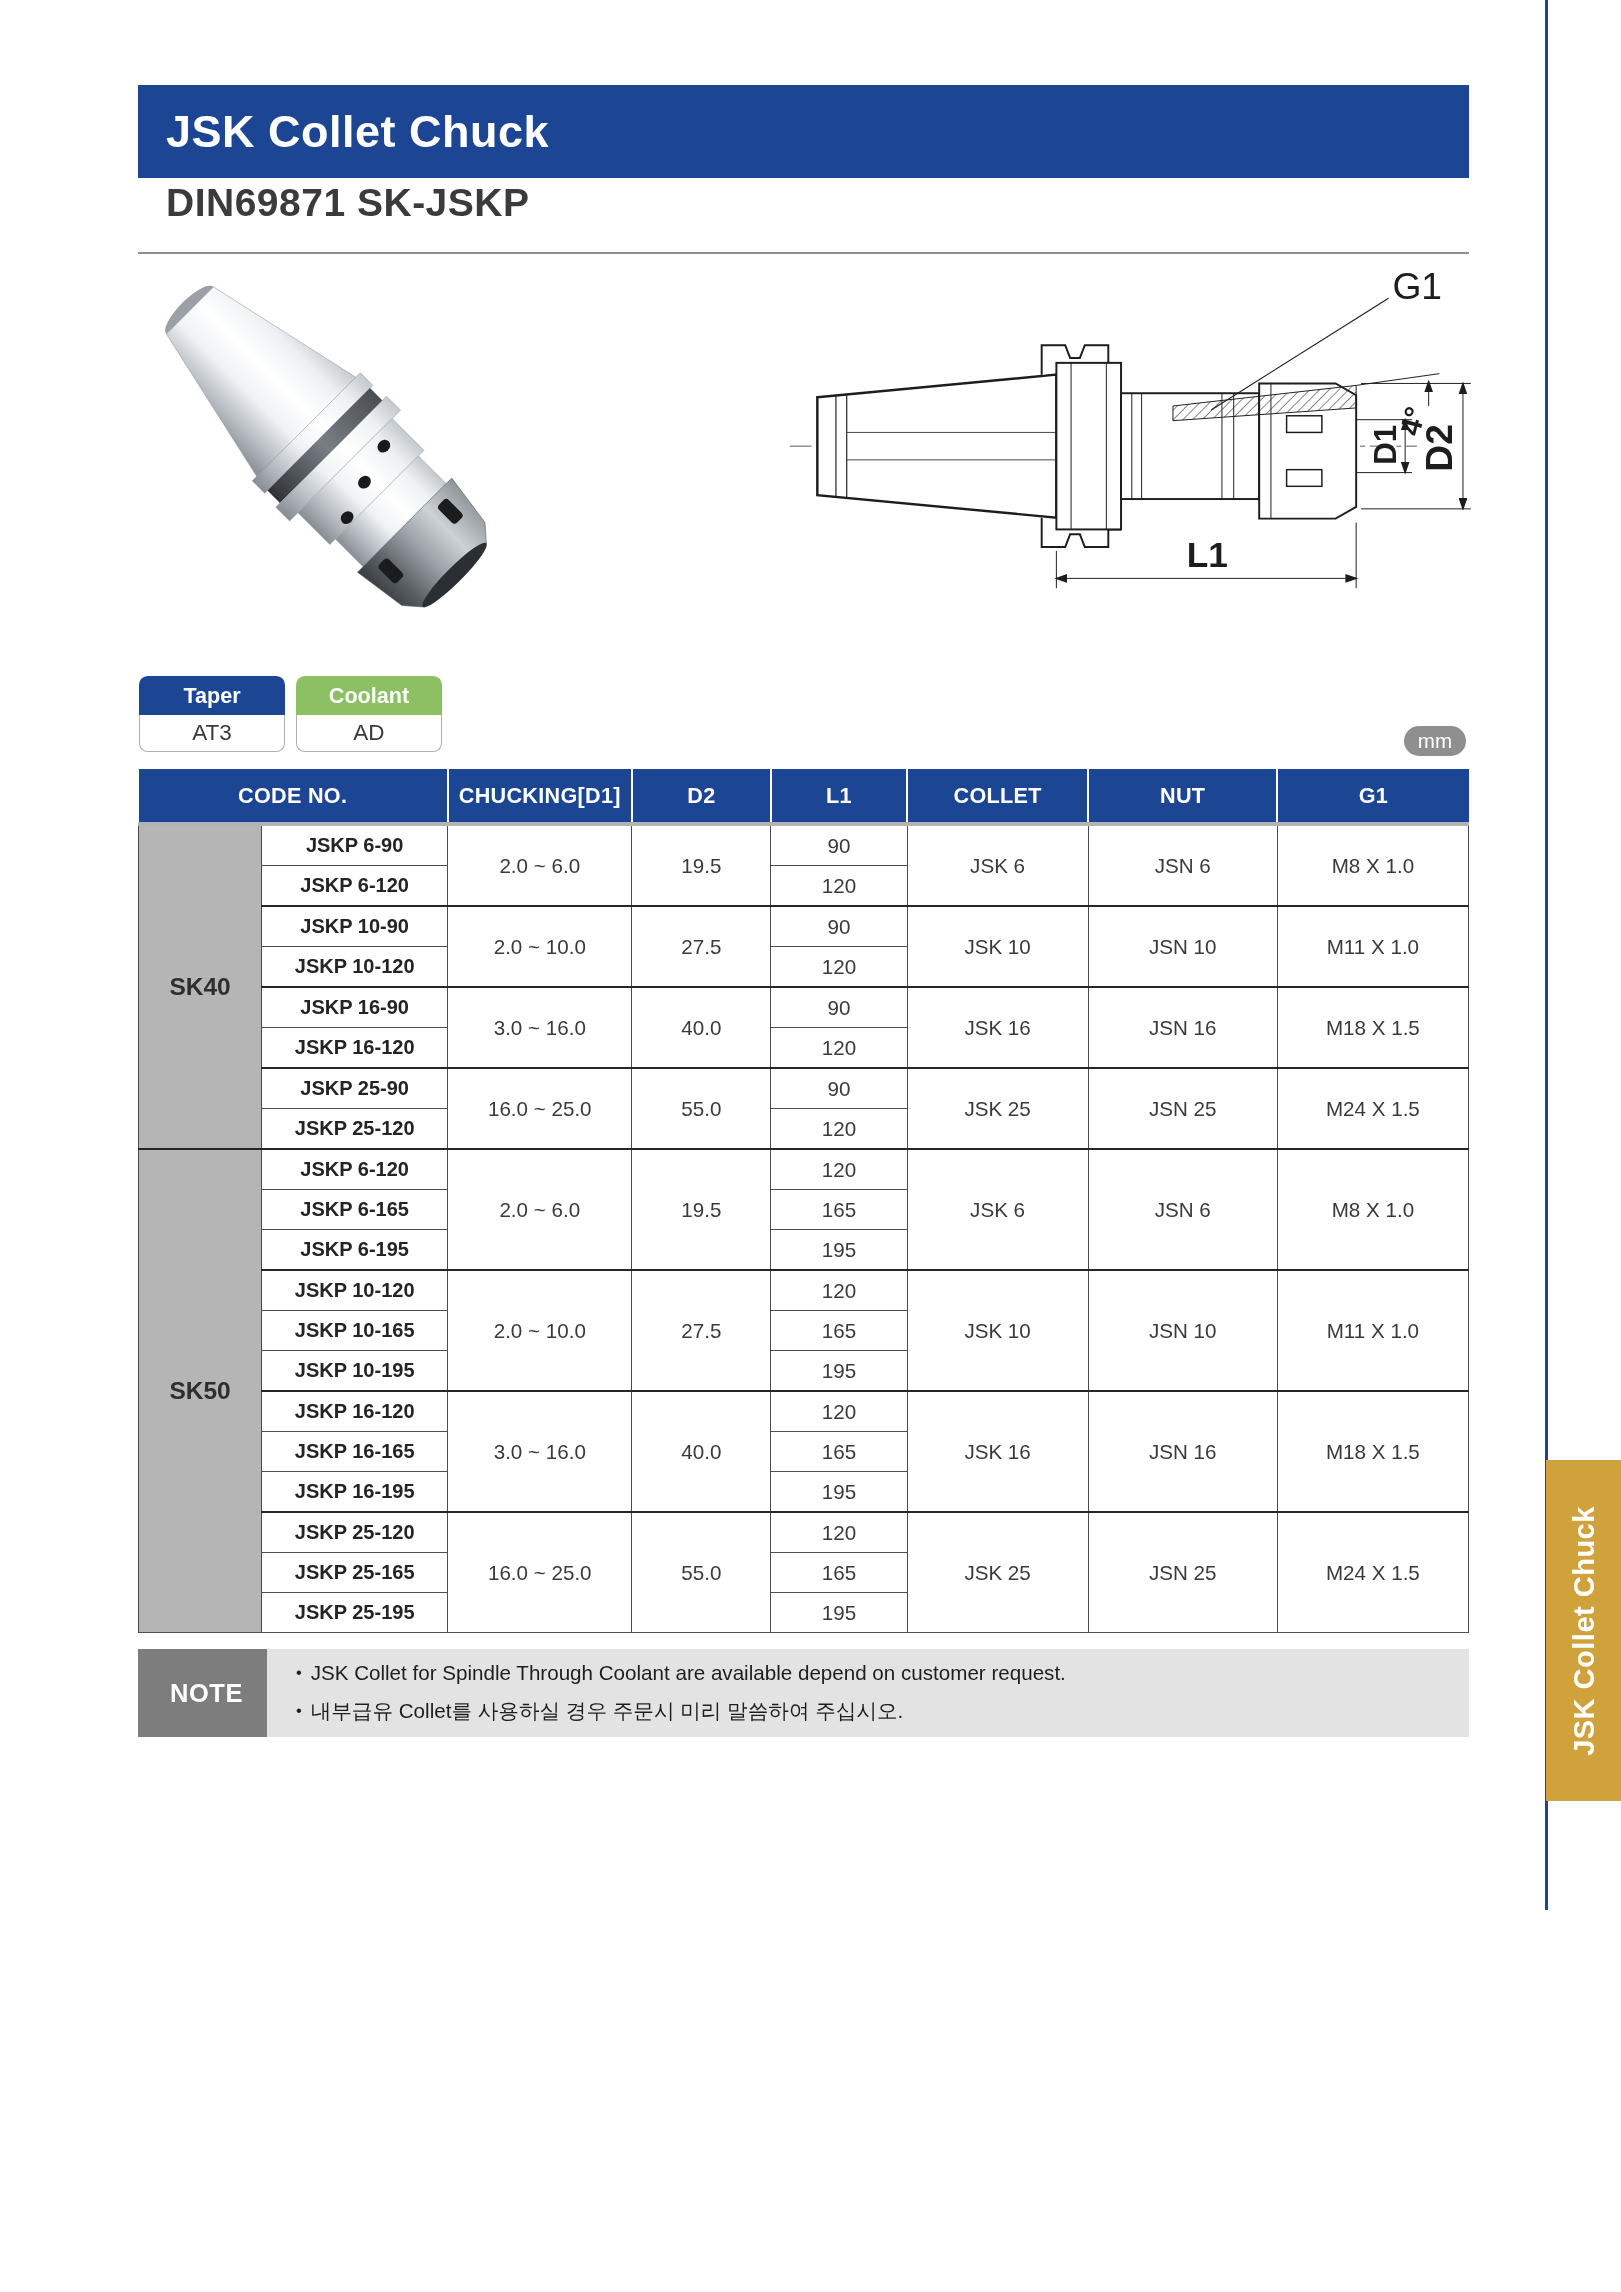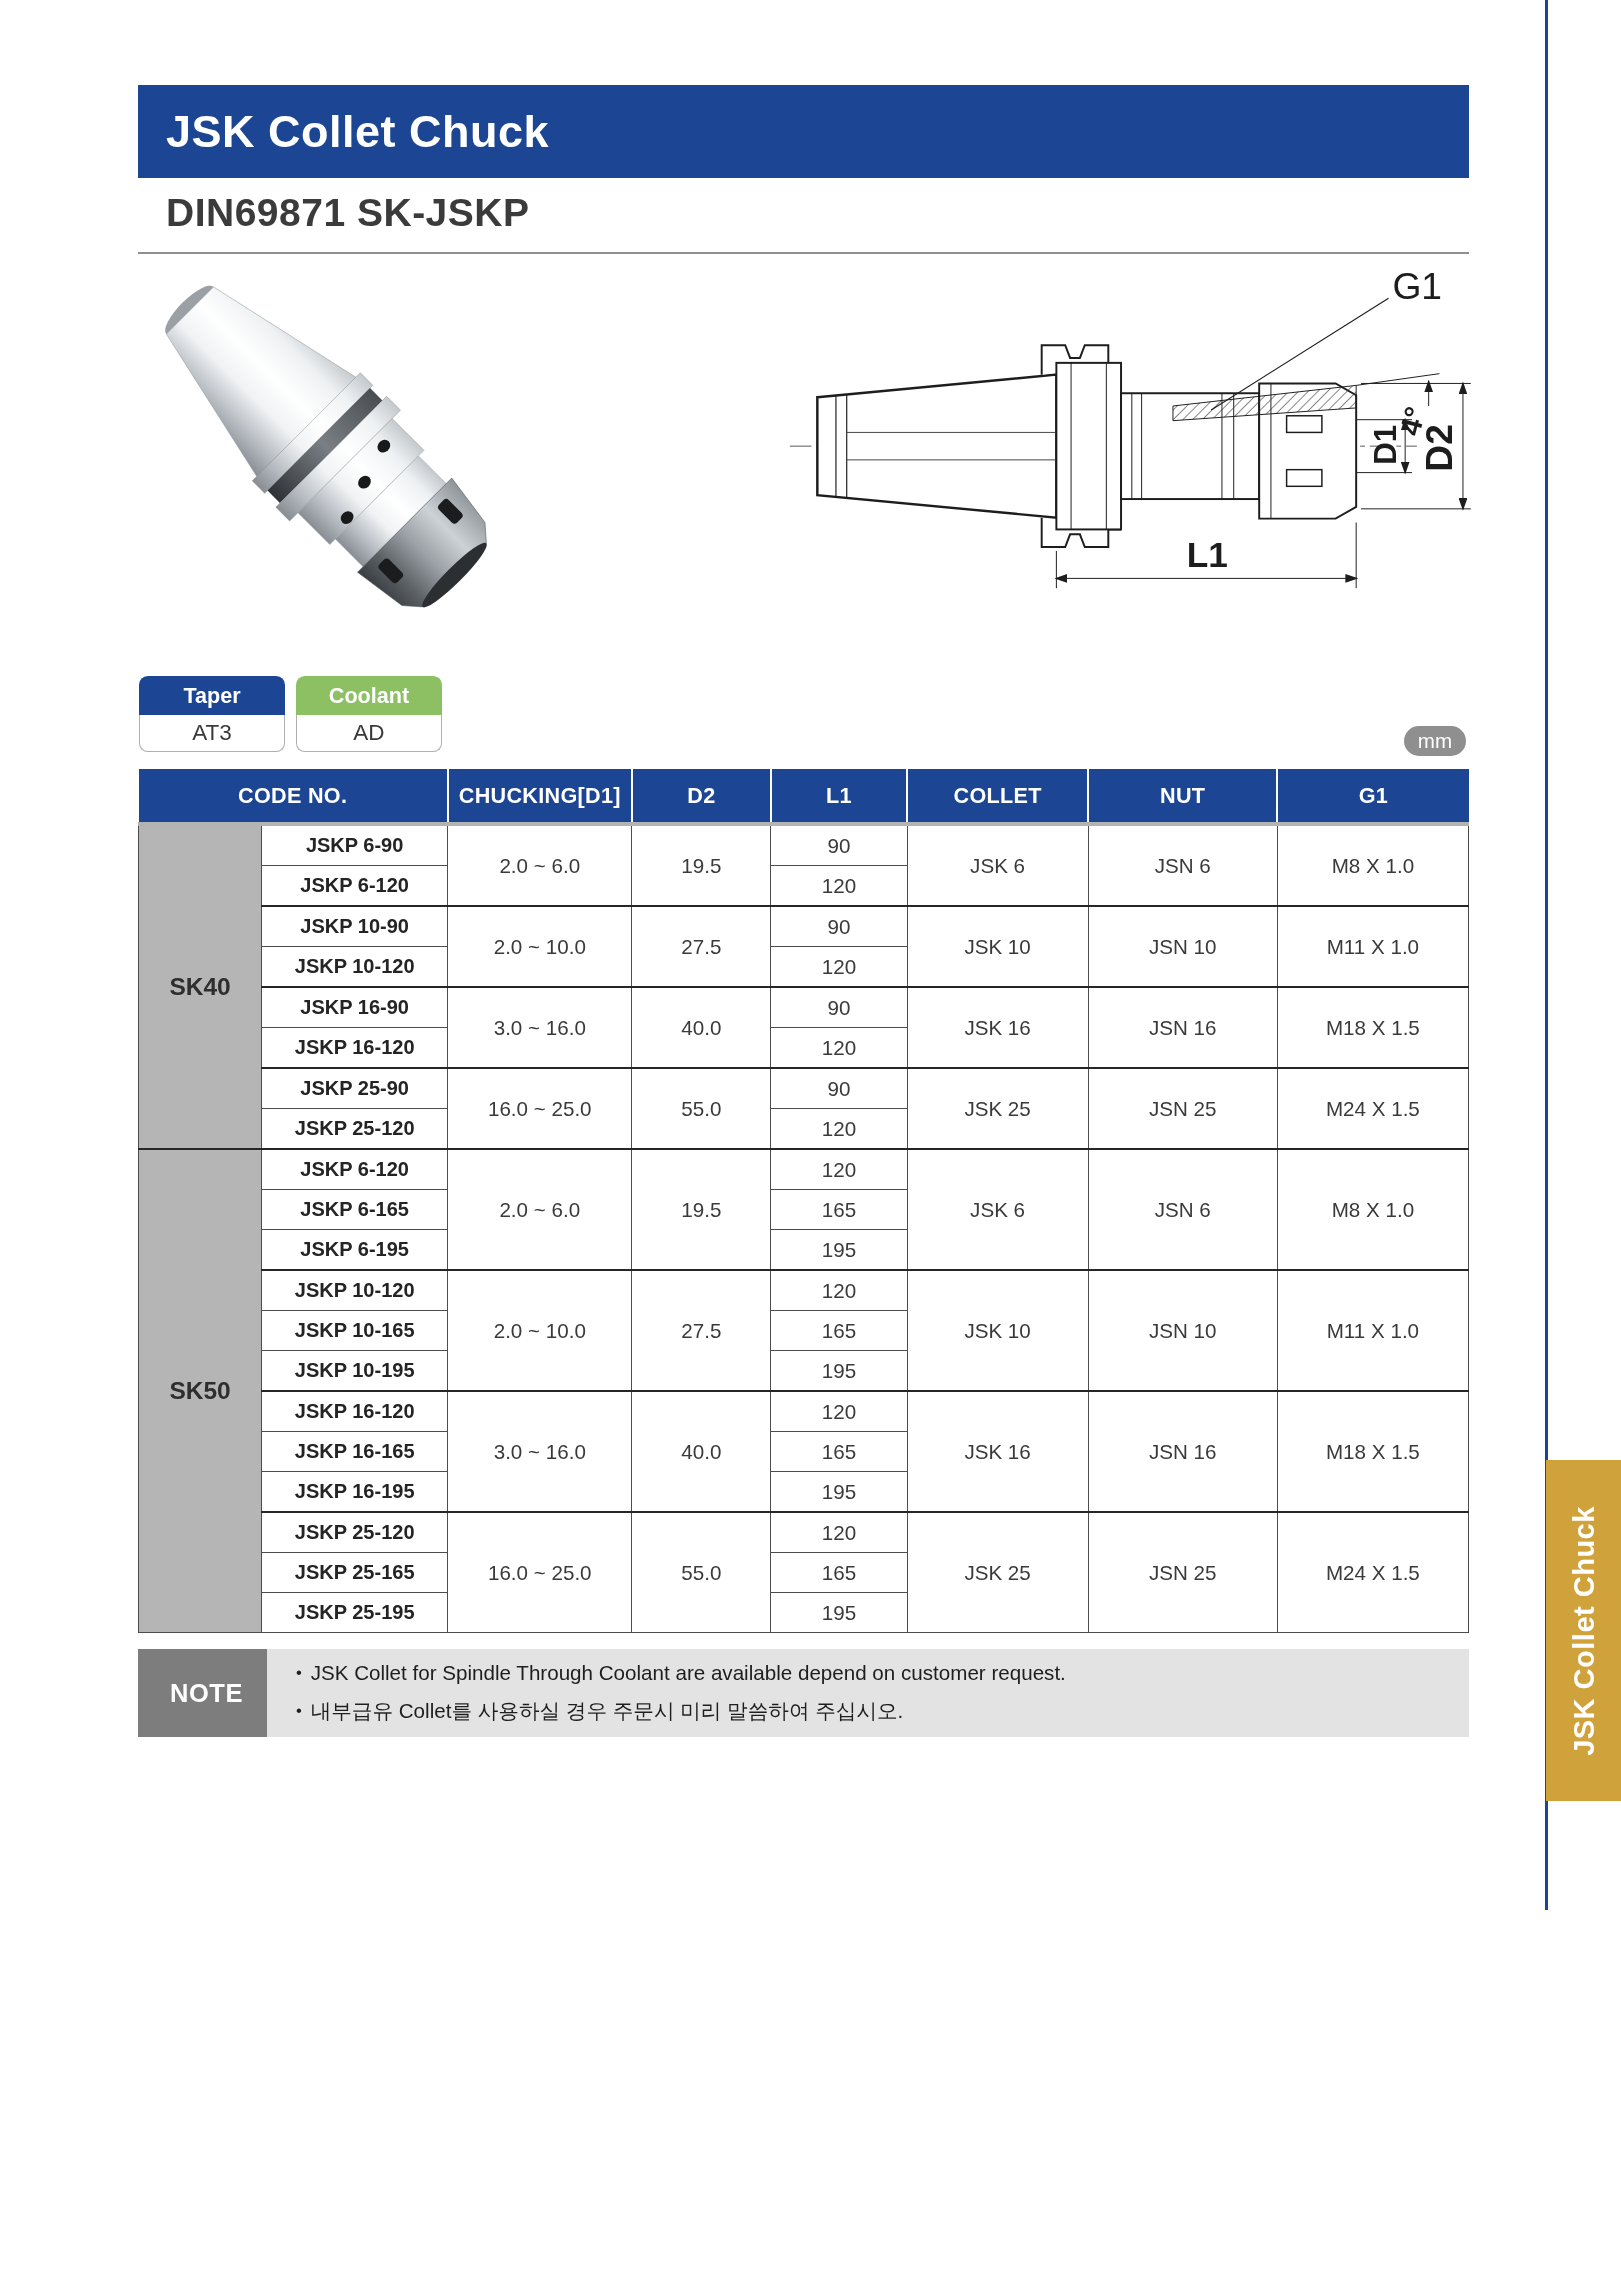--- a/index.html
+++ b/index.html
@@ -3,21 +3,21 @@
 <meta charset="utf-8">
 <style>
   html,body { margin:0; padding:0; background:#fff; }
   .page {
     position:relative; width:1621px; height:1910px; background:#ffffff;
     font-family:"Liberation Sans", sans-serif; overflow:hidden;
   }
   
   .banner { position:absolute; left:138px; top:85px; width:1331px; height:93px; background:#1c4693; }
   .banner h1 { margin:0; padding-left:28px; font-size:45px; font-weight:bold; color:#fff; line-height:93px; letter-spacing:0.5px; }
-  .subtitle { position:absolute; left:166px; top:191px; font-size:39px; font-weight:bold; color:#3b3b3b; letter-spacing:0.5px; }
+  .subtitle { position:absolute; left:166px; top:181px; font-size:39px; font-weight:bold; color:#3b3b3b; letter-spacing:0.5px; }
   .rule { position:absolute; left:138px; top:252px; width:1331px; border-top:2px solid #8f8f8f; }
 
   
   .photo-svg   { position:absolute; left:103px; top:235px; }
   .drawing-svg { position:absolute; left:765px; top:260px; }
 
   
   .tag { position:absolute; top:676px; width:146px; }
   .tag-taper { left:139px; } .tag-coolant { left:296px; }
   .tag .tag-head { height:39px; border-radius:8.8px 8.8px 0 0; color:#fff; font-weight:bold; font-size:21.6px; text-align:center; line-height:39px; }

